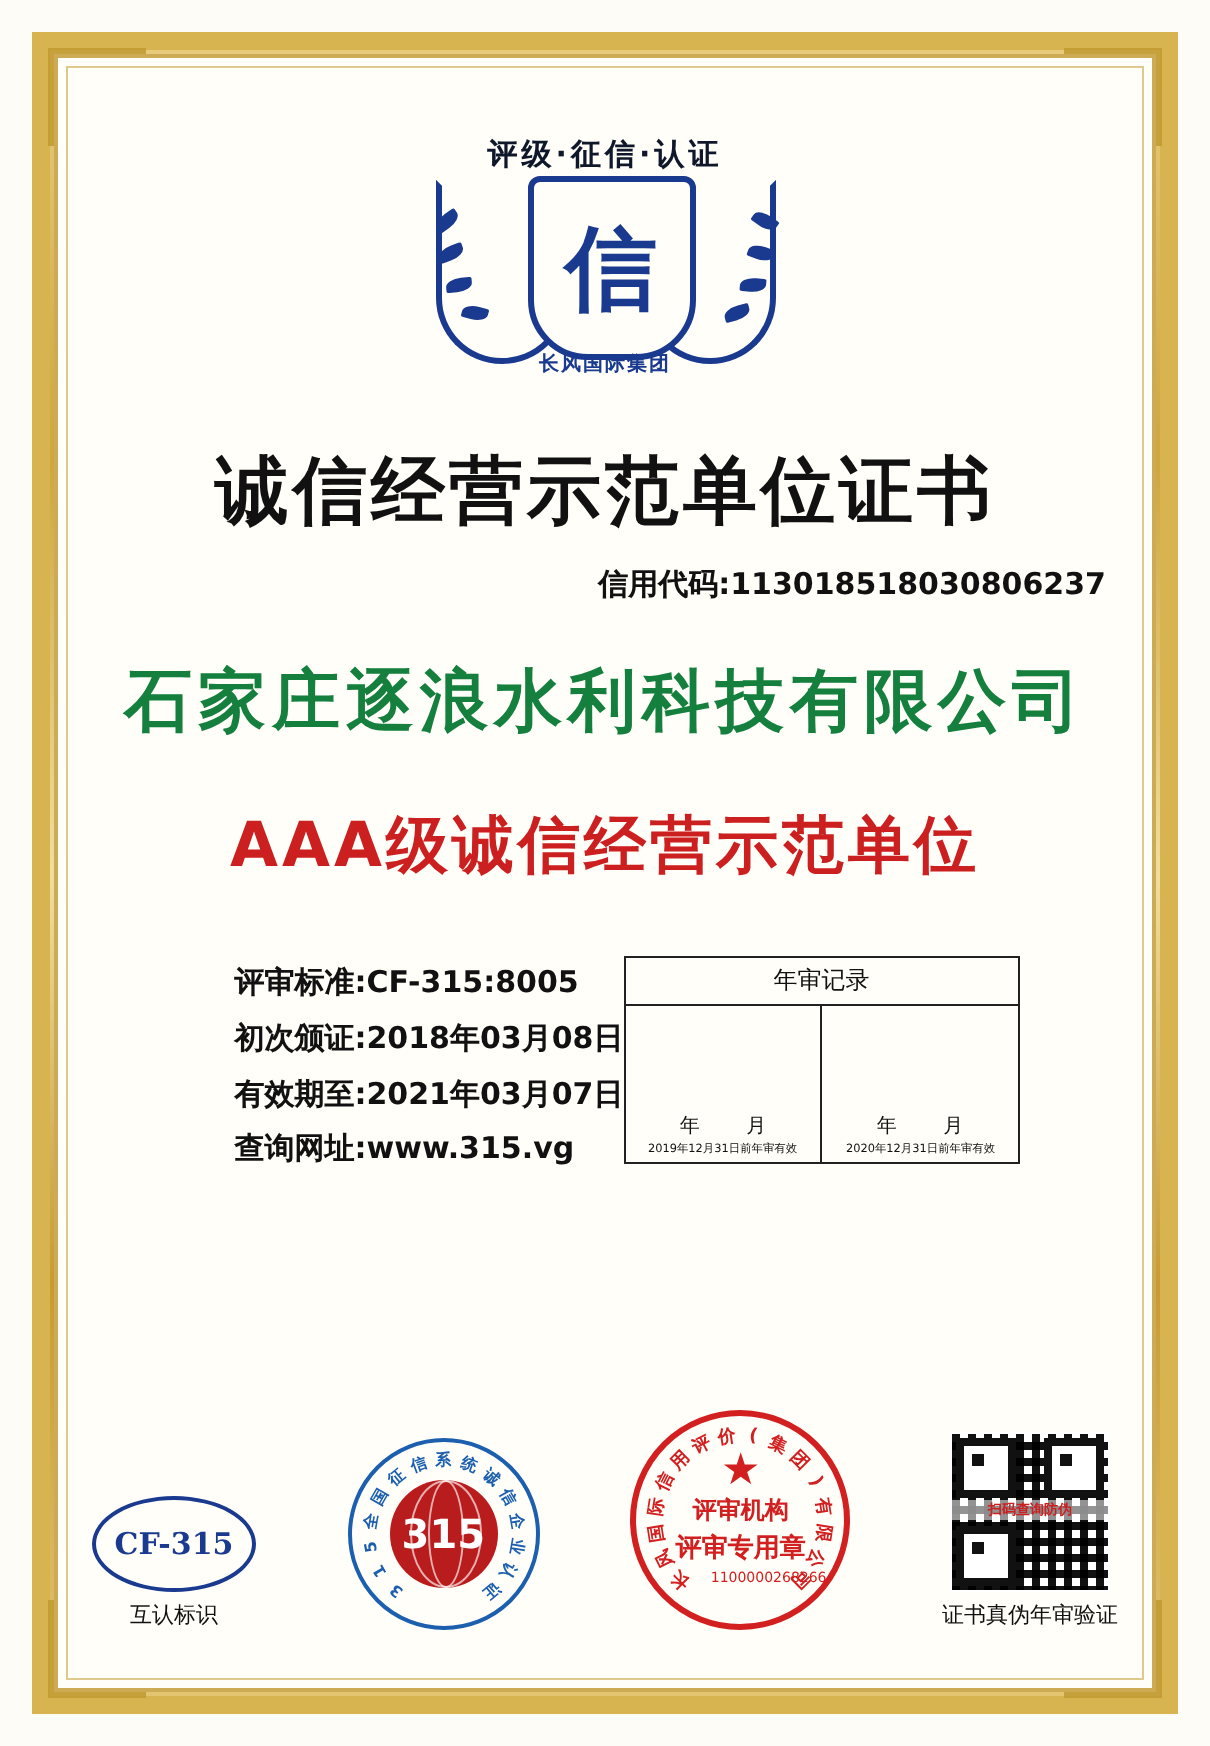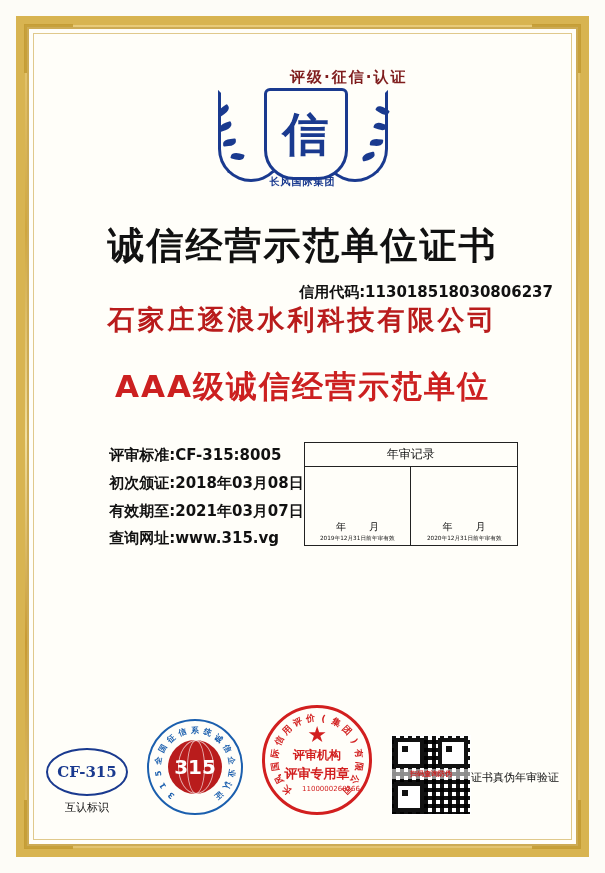--- a/index.html
+++ b/index.html
@@ -87,24 +87,24 @@
     position: relative;
     width: 210px;
     height: 145px;
     margin-top: 22px;
   }
   .emblem .arc-text {
     position: absolute;
     left: 0;
     top: 6px;
     width: 210px;
-    text-align: right;
+    text-align: center;
     font-size: 15px;
     font-weight: bold;
-    color: #7f1d1d;
+    color: #0f172a;
     letter-spacing: 2px;
     font-family: "DejaVu Sans", sans-serif;
   }
   .emblem .shield {
     position: absolute;
     left: 66px;
     top: 26px;
     width: 78px;
     height: 86px;
     border: 3px solid #1a3a8f;
@@ -166,23 +166,24 @@
   .credit-code {
     align-self: flex-end;
     margin-top: 12px;
     margin-right: 12px;
     font-size: 15px;
     color: #111111;
     font-weight: bold;
     font-family: "DejaVu Sans", sans-serif;
   }
   .company-name {
-    font-size: 27px;
-    font-weight: bold;
-    color: #b91c1c;
+    margin-top: 26px;
+    font-size: 34px;
+    font-weight: bold;
+    color: #15803d;
     letter-spacing: 3px;
     font-family: "DejaVu Sans", sans-serif;
     white-space: nowrap;
   }
   .award-line {
     margin-top: 28px;
     font-size: 31px;
     font-weight: bold;
     color: #cc2020;
     letter-spacing: 2px;
@@ -204,21 +205,21 @@
     font-size: 15px;
     color: #111111;
     line-height: 1.85;
     font-family: "DejaVu Sans", sans-serif;
     font-weight: bold;
     padding-left: 22px;
   }
   .details div { white-space: nowrap; }
 
   .review-box {
-    width: 214px;
+    width: 198px;
     border: 1px solid #222;
     box-sizing: border-box;
   }
   .review-head {
     border-bottom: 1px solid #222;
     font-size: 12px;
     text-align: center;
     padding: 3px 0;
     font-family: "DejaVu Sans", sans-serif;
     color: #111;
@@ -395,21 +396,21 @@
   .red-seal .code {
     font-size: 7px;
     font-family: "DejaVu Sans", sans-serif;
     margin-top: 2px;
     margin-left: 28px;
   }
 
   
   .qr-wrap {
     display: flex;
-    flex-direction: row;
+    flex-direction: column;
     align-items: center;
     justify-content: space-between;
   }
   .qr {
     width: 78px;
     height: 78px;
     position: relative;
     background: #ffffff;
     background-image:
       repeating-linear-gradient(90deg, #111 0 4px, transparent 4px 8px),

